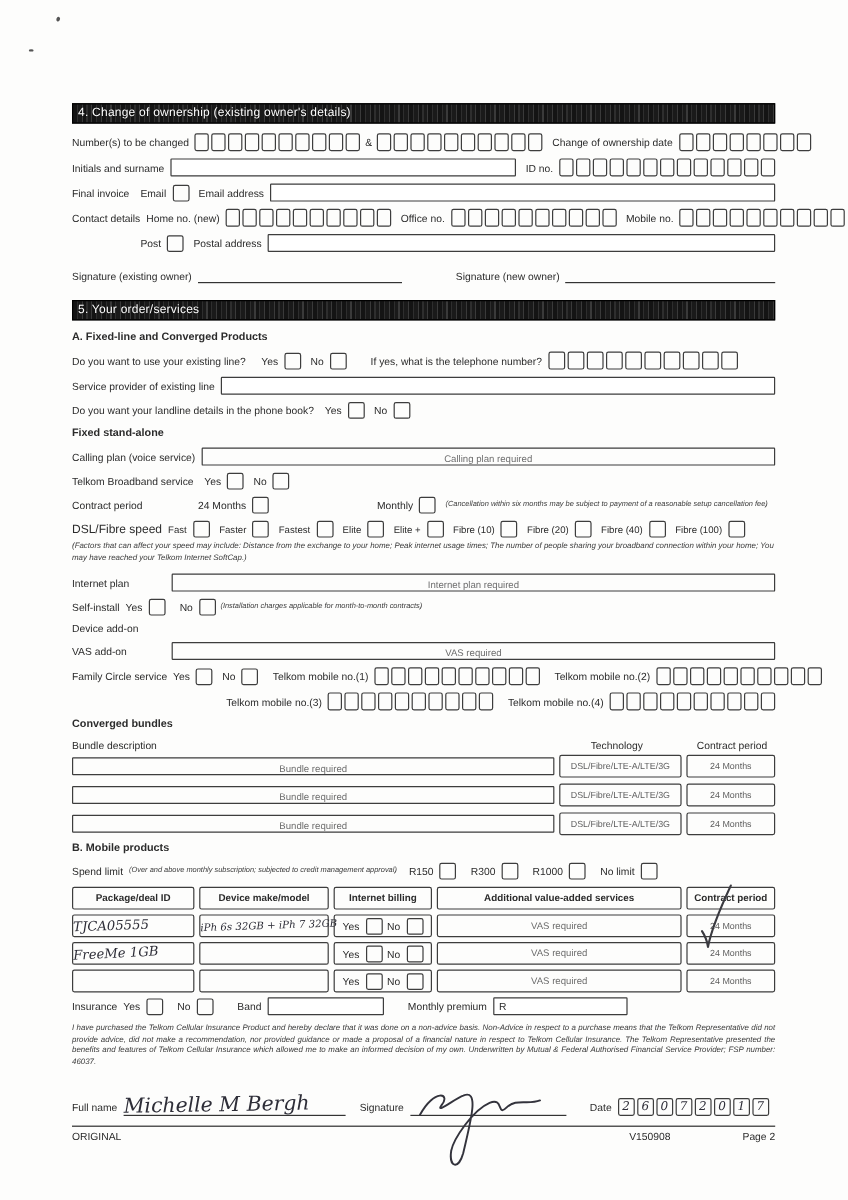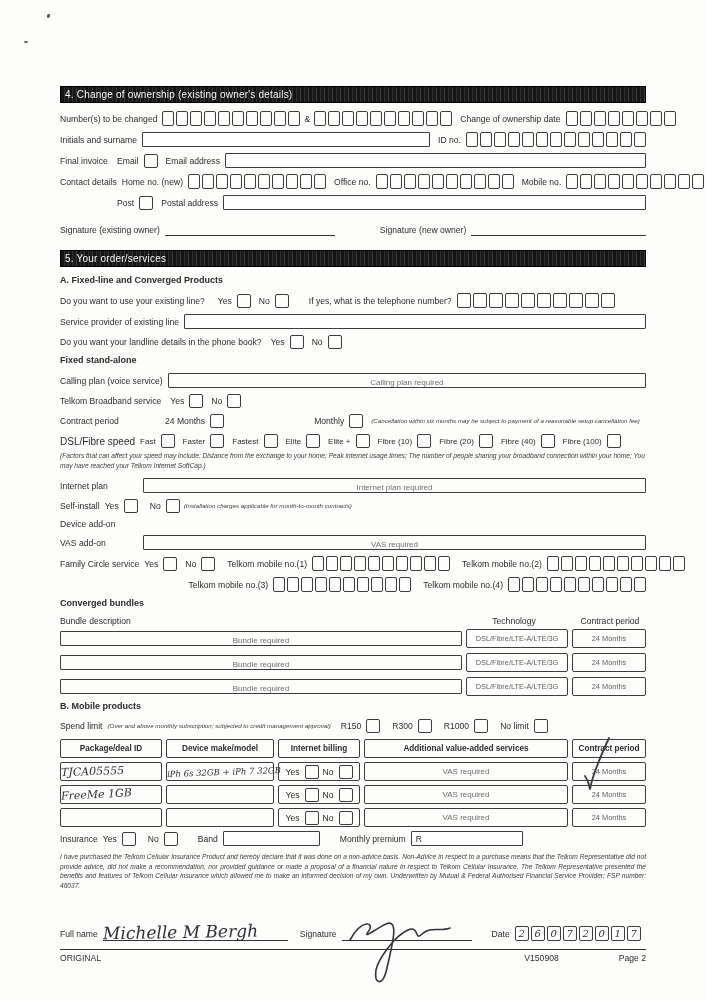--- a/index.html
+++ b/index.html
@@ -508,21 +508,21 @@
       <span class="lbl gap20">Band</span>
       <span class="field" style="width:95px"></span>
       <span class="lbl gap20">Monthly premium</span>
       <span class="field" style="width:110px;display:flex;align-items:center">
         <span style="margin-left:4px">R</span>
       </span>
     </div>
 
     <div class="fine" style="margin-top:3px;text-align:justify">I have purchased the Telkom Cellular Insurance Product and hereby declare that it was done on a non-advice basis. Non-Advice in respect to a purchase means that the Telkom Representative did not provide advice, did not make a recommendation, nor provided guidance or made a proposal of a financial nature in respect to Telkom Cellular Insurance. The Telkom Representative presented the benefits and features of Telkom Cellular Insurance which allowed me to make an informed decision of my own. Underwritten by Mutual &amp; Federal Authorised Financial Service Provider; FSP number: 46037.</div>
 
-    <div class="row" style="margin-top:36px;margin-bottom:0;align-items:flex-end">
+    <div class="row" style="margin-top:25px;margin-bottom:0;align-items:flex-end">
       <span class="lbl" style="padding-bottom:2px">Full name</span>
       <span class="sigline" style="width:185px;position:relative">
         <span class="hand" style="position:absolute;left:0px;bottom:-2px;font-size:17px;white-space:nowrap;transform:rotate(-1deg)">Michelle M Bergh</span>
       </span>
       <span class="lbl gap12" style="padding-bottom:2px">Signature</span>
       <span class="sigline" style="width:130px;position:relative">
         <svg width="130" height="72" style="position:absolute;left:0;bottom:-48px;overflow:visible">
           <path d="M8,24 C20,2 34,6 26,16 C20,24 38,10 44,8 C58,2 50,30 44,56 C40,70 32,68 34,54 C36,44 52,20 66,14 C78,9 72,26 80,18 C88,10 98,16 108,12" stroke="#33333c" stroke-width="1.6" fill="none" stroke-linecap="round"></path>
         </svg>
       </span>

